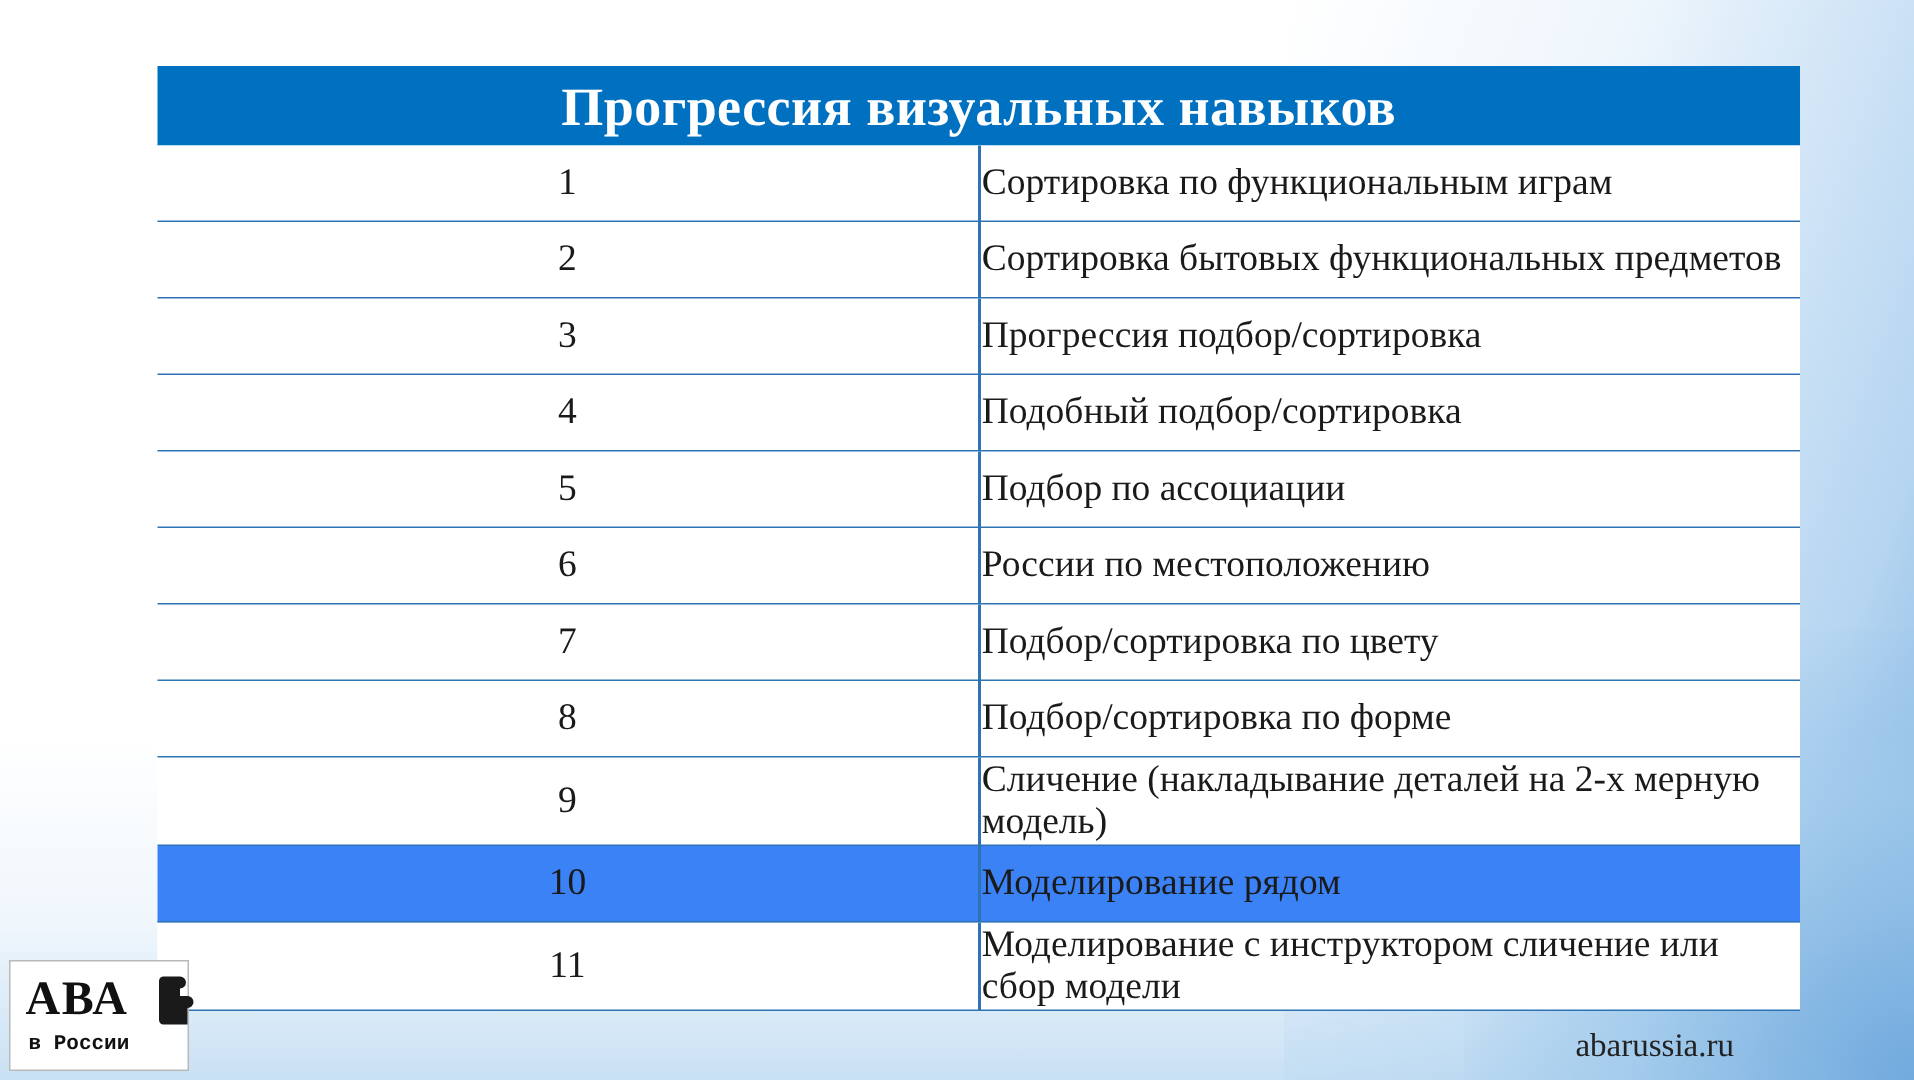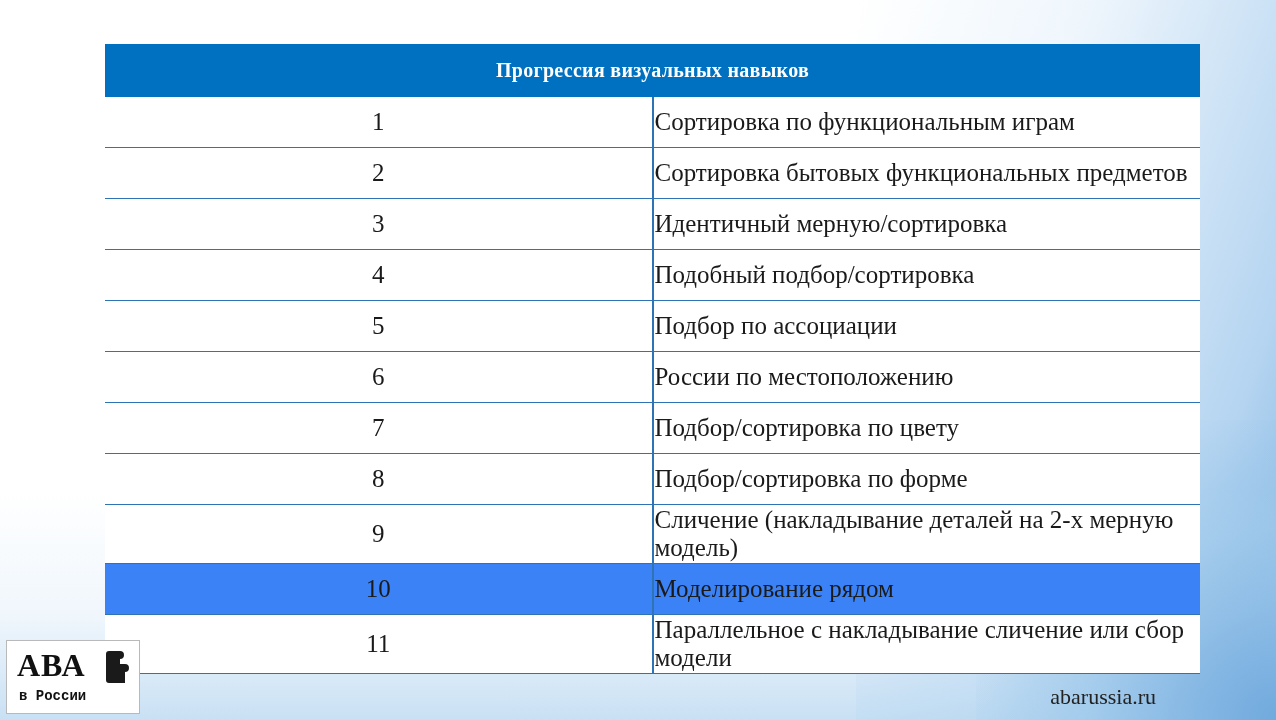--- a/index.html
+++ b/index.html
@@ -57,21 +57,21 @@
   }
   table.skills {
     border-collapse: collapse;
     width: 100%;
     background: #ffffff;
     table-layout: fixed;
   }
   table.skills th.title {
     background: #0070C0;
     color: #ffffff;
-    font-size: 20px;
+    font-size: 36px;
     font-weight: bold;
     text-align: center;
     height: 51px;
     letter-spacing: 0.3px;
     border: none;
   }
   table.skills td {
     border-bottom: 1.5px solid #2E74B5;
     font-size: 25px;
     color: #1a1a1a;
@@ -89,21 +89,21 @@
   }
   td.label {
   }
   tr.highlight td {
     background: #3b82f6;
   }
   .logo {
     position: absolute;
     left: 6px;
     top: 640px;
-    width: 134px;
+    width: 120px;
     height: 74px;
     background: #ffffff;
     border: 1px solid #b9b9b9;
     box-sizing: border-box;
   }
   .logo-main {
     position: absolute;
     left: 10px;
     top: 6px;
     font-family: "Liberation Serif", serif;
@@ -154,21 +154,21 @@
           <tr>
             <td class="num">1</td>
             <td class="label">Сортировка по функциональным играм</td>
           </tr>
           <tr>
             <td class="num">2</td>
             <td class="label">Сортировка бытовых функциональных предметов</td>
           </tr>
           <tr>
             <td class="num">3</td>
-            <td class="label">Идентичный мерную/сортировка</td>
+            <td class="label">Прогрессия подбор/сортировка</td>
           </tr>
           <tr>
             <td class="num">4</td>
             <td class="label">Подобный подбор/сортировка</td>
           </tr>
           <tr>
             <td class="num">5</td>
             <td class="label">Подбор по ассоциации</td>
           </tr>
           <tr>
@@ -186,21 +186,21 @@
           <tr>
             <td class="num">9</td>
             <td class="label">Сличение (накладывание деталей на 2-х мерную модель)</td>
           </tr>
           <tr class="highlight">
             <td class="num">10</td>
             <td class="label">Моделирование рядом</td>
           </tr>
           <tr>
             <td class="num">11</td>
-            <td class="label">Параллельное с накладывание сличение или сбор модели</td>
+            <td class="label">Моделирование с инструктором сличение или сбор модели</td>
           </tr>
         </tbody>
     </table>
   </div>
 
   <div class="logo">
     <span class="logo-main">АВА</span>
     <span class="logo-sub">в России</span>
     <span class="logo-puzzle">
       <svg width="34" height="38" viewBox="0 0 34 38" aria-hidden="true">

